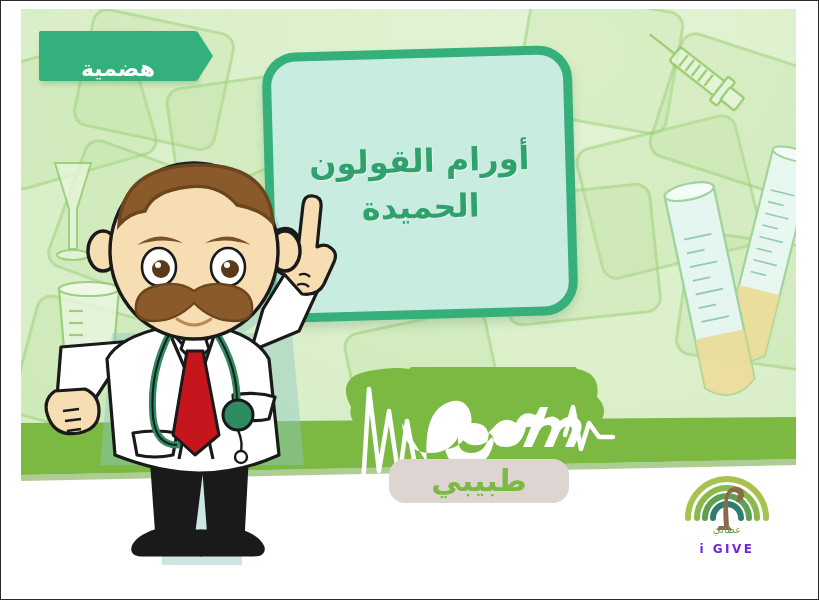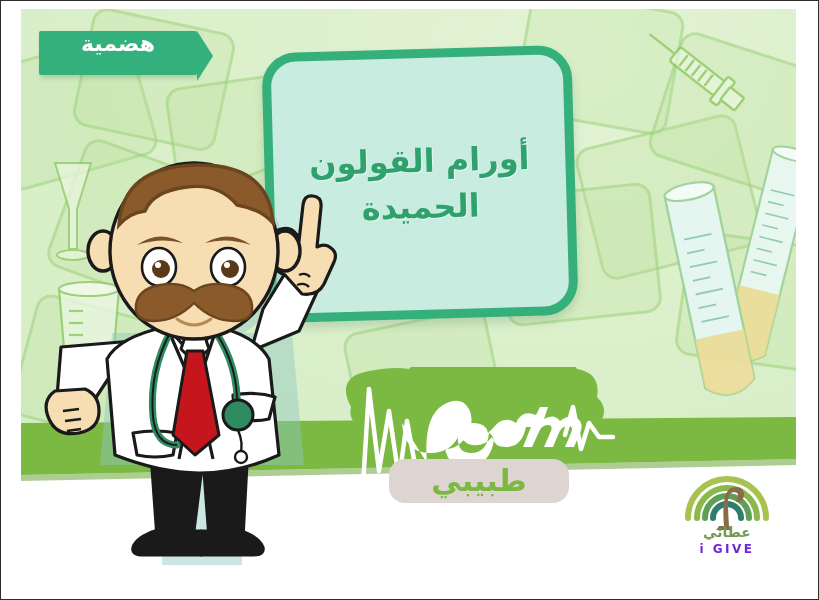--- a/index.html
+++ b/index.html
@@ -68,24 +68,24 @@
     color:#2fa16c;
     font-weight:bold;
     font-size:32px;line-height:1.45;
     letter-spacing:0px;
     text-shadow:1px 1px 0 rgba(255,255,255,.55);
     padding:0 10px;
   }
 
   
   .cat-tab{
-    position:absolute;left:30px;top:22px;width:158px;height:44px;
+    position:absolute;left:30px;top:22px;width:158px;height:50px;
     background:#33b07c;
     border-radius:2px 2px 2px 2px;
-    display:flex;align-items:flex-start;justify-content:center;
+    display:flex;align-items:flex-end;justify-content:center;
     box-shadow:2px 3px 5px rgba(40,90,60,.22);
   }
   .cat-tab:after{
     content:"";position:absolute;right:-16px;top:0;width:0;height:0;
     border-top:25px solid transparent;border-bottom:25px solid transparent;
     border-left:16px solid #33b07c;
   }
   .cat-tab span{
     direction:rtl;color:#ffffff;font-weight:bold;font-size:22px;
     letter-spacing:1px;
@@ -100,21 +100,21 @@
   
   .doctor{position:absolute;left:28px;top:150px;width:320px;height:420px;}
 
   
   .logo{position:absolute;left:320px;top:358px;width:300px;height:140px;}
 
   
   .igive{position:absolute;left:663px;top:443px;width:110px;height:120px;}
   .igive-ar{
     position:absolute;left:0;right:0;top:72px;text-align:center;
-    direction:rtl;color:#6f9b4e;font-size:14px;font-weight:bold;
+    direction:rtl;color:#6f9b4e;font-size:10px;font-weight:normal;
   }
   .igive-en{
     position:absolute;left:0;right:0;top:90px;text-align:center;
     color:#6d28d9;font-size:12px;font-weight:bold;letter-spacing:2.5px;
   }
   .hidden-acc{position:absolute;width:1px;height:1px;overflow:hidden;clip:rect(0 0 0 0);}
 </style>
 </head>
 <body>
 

